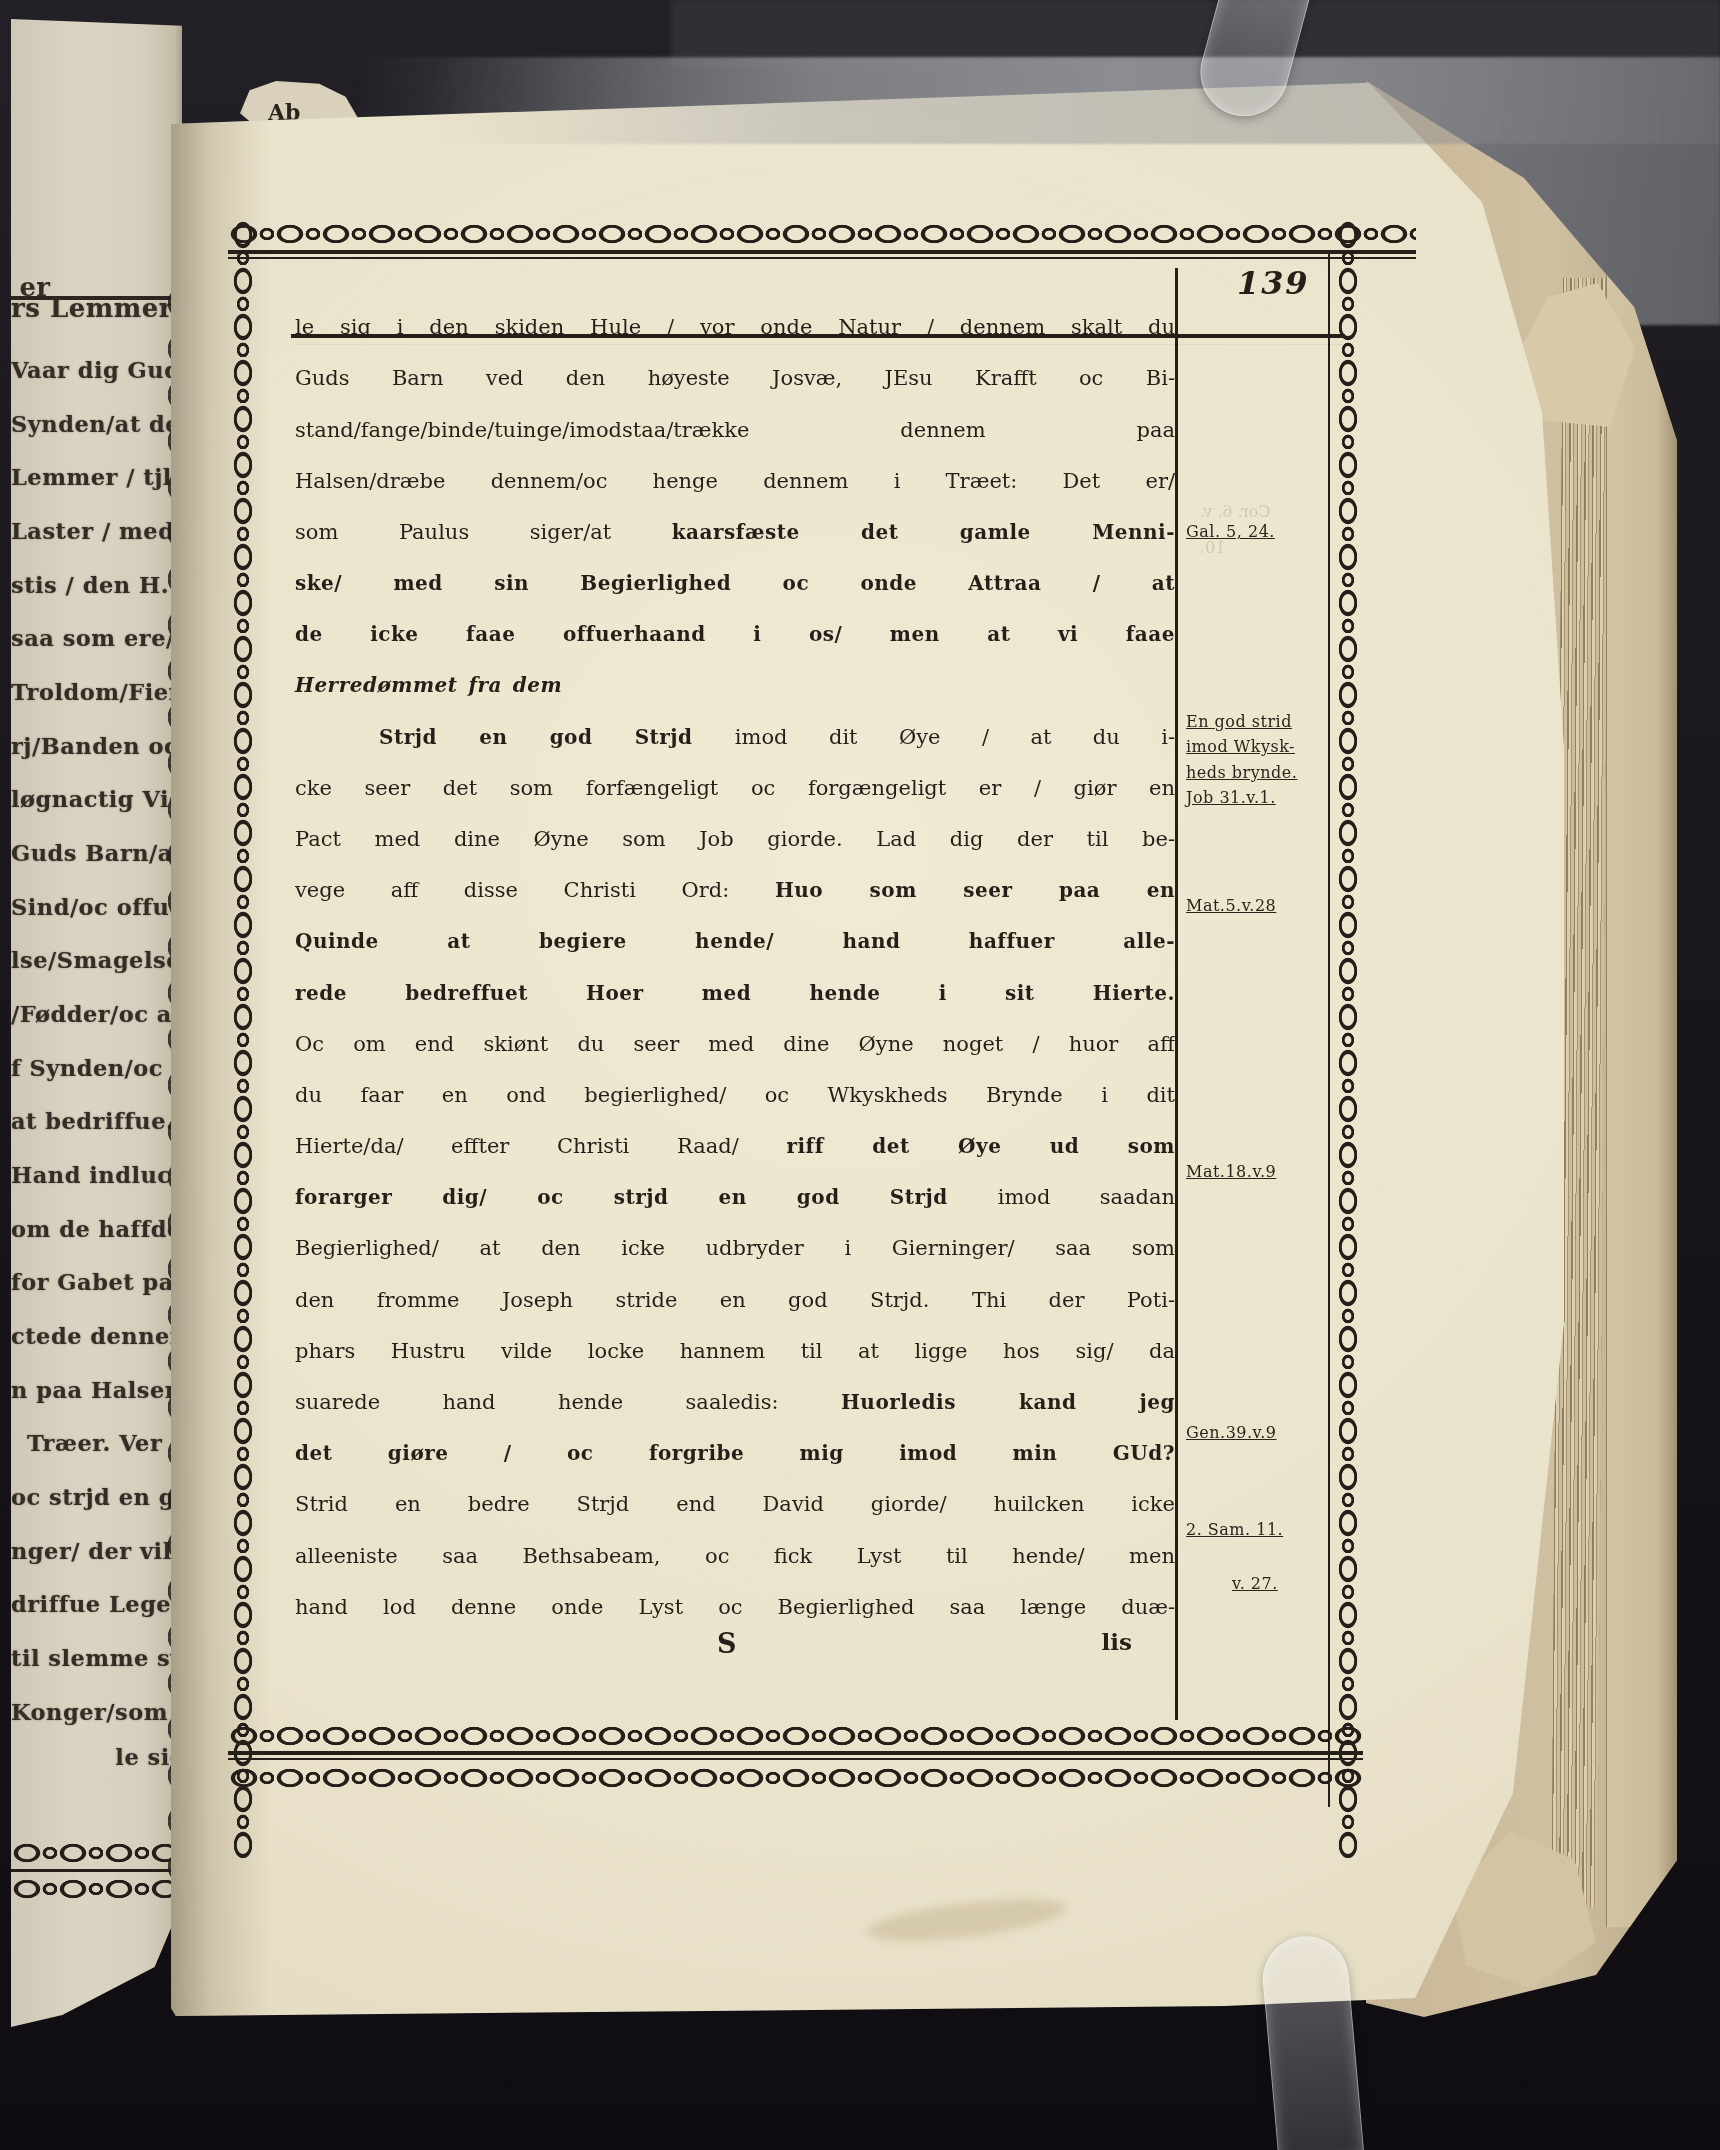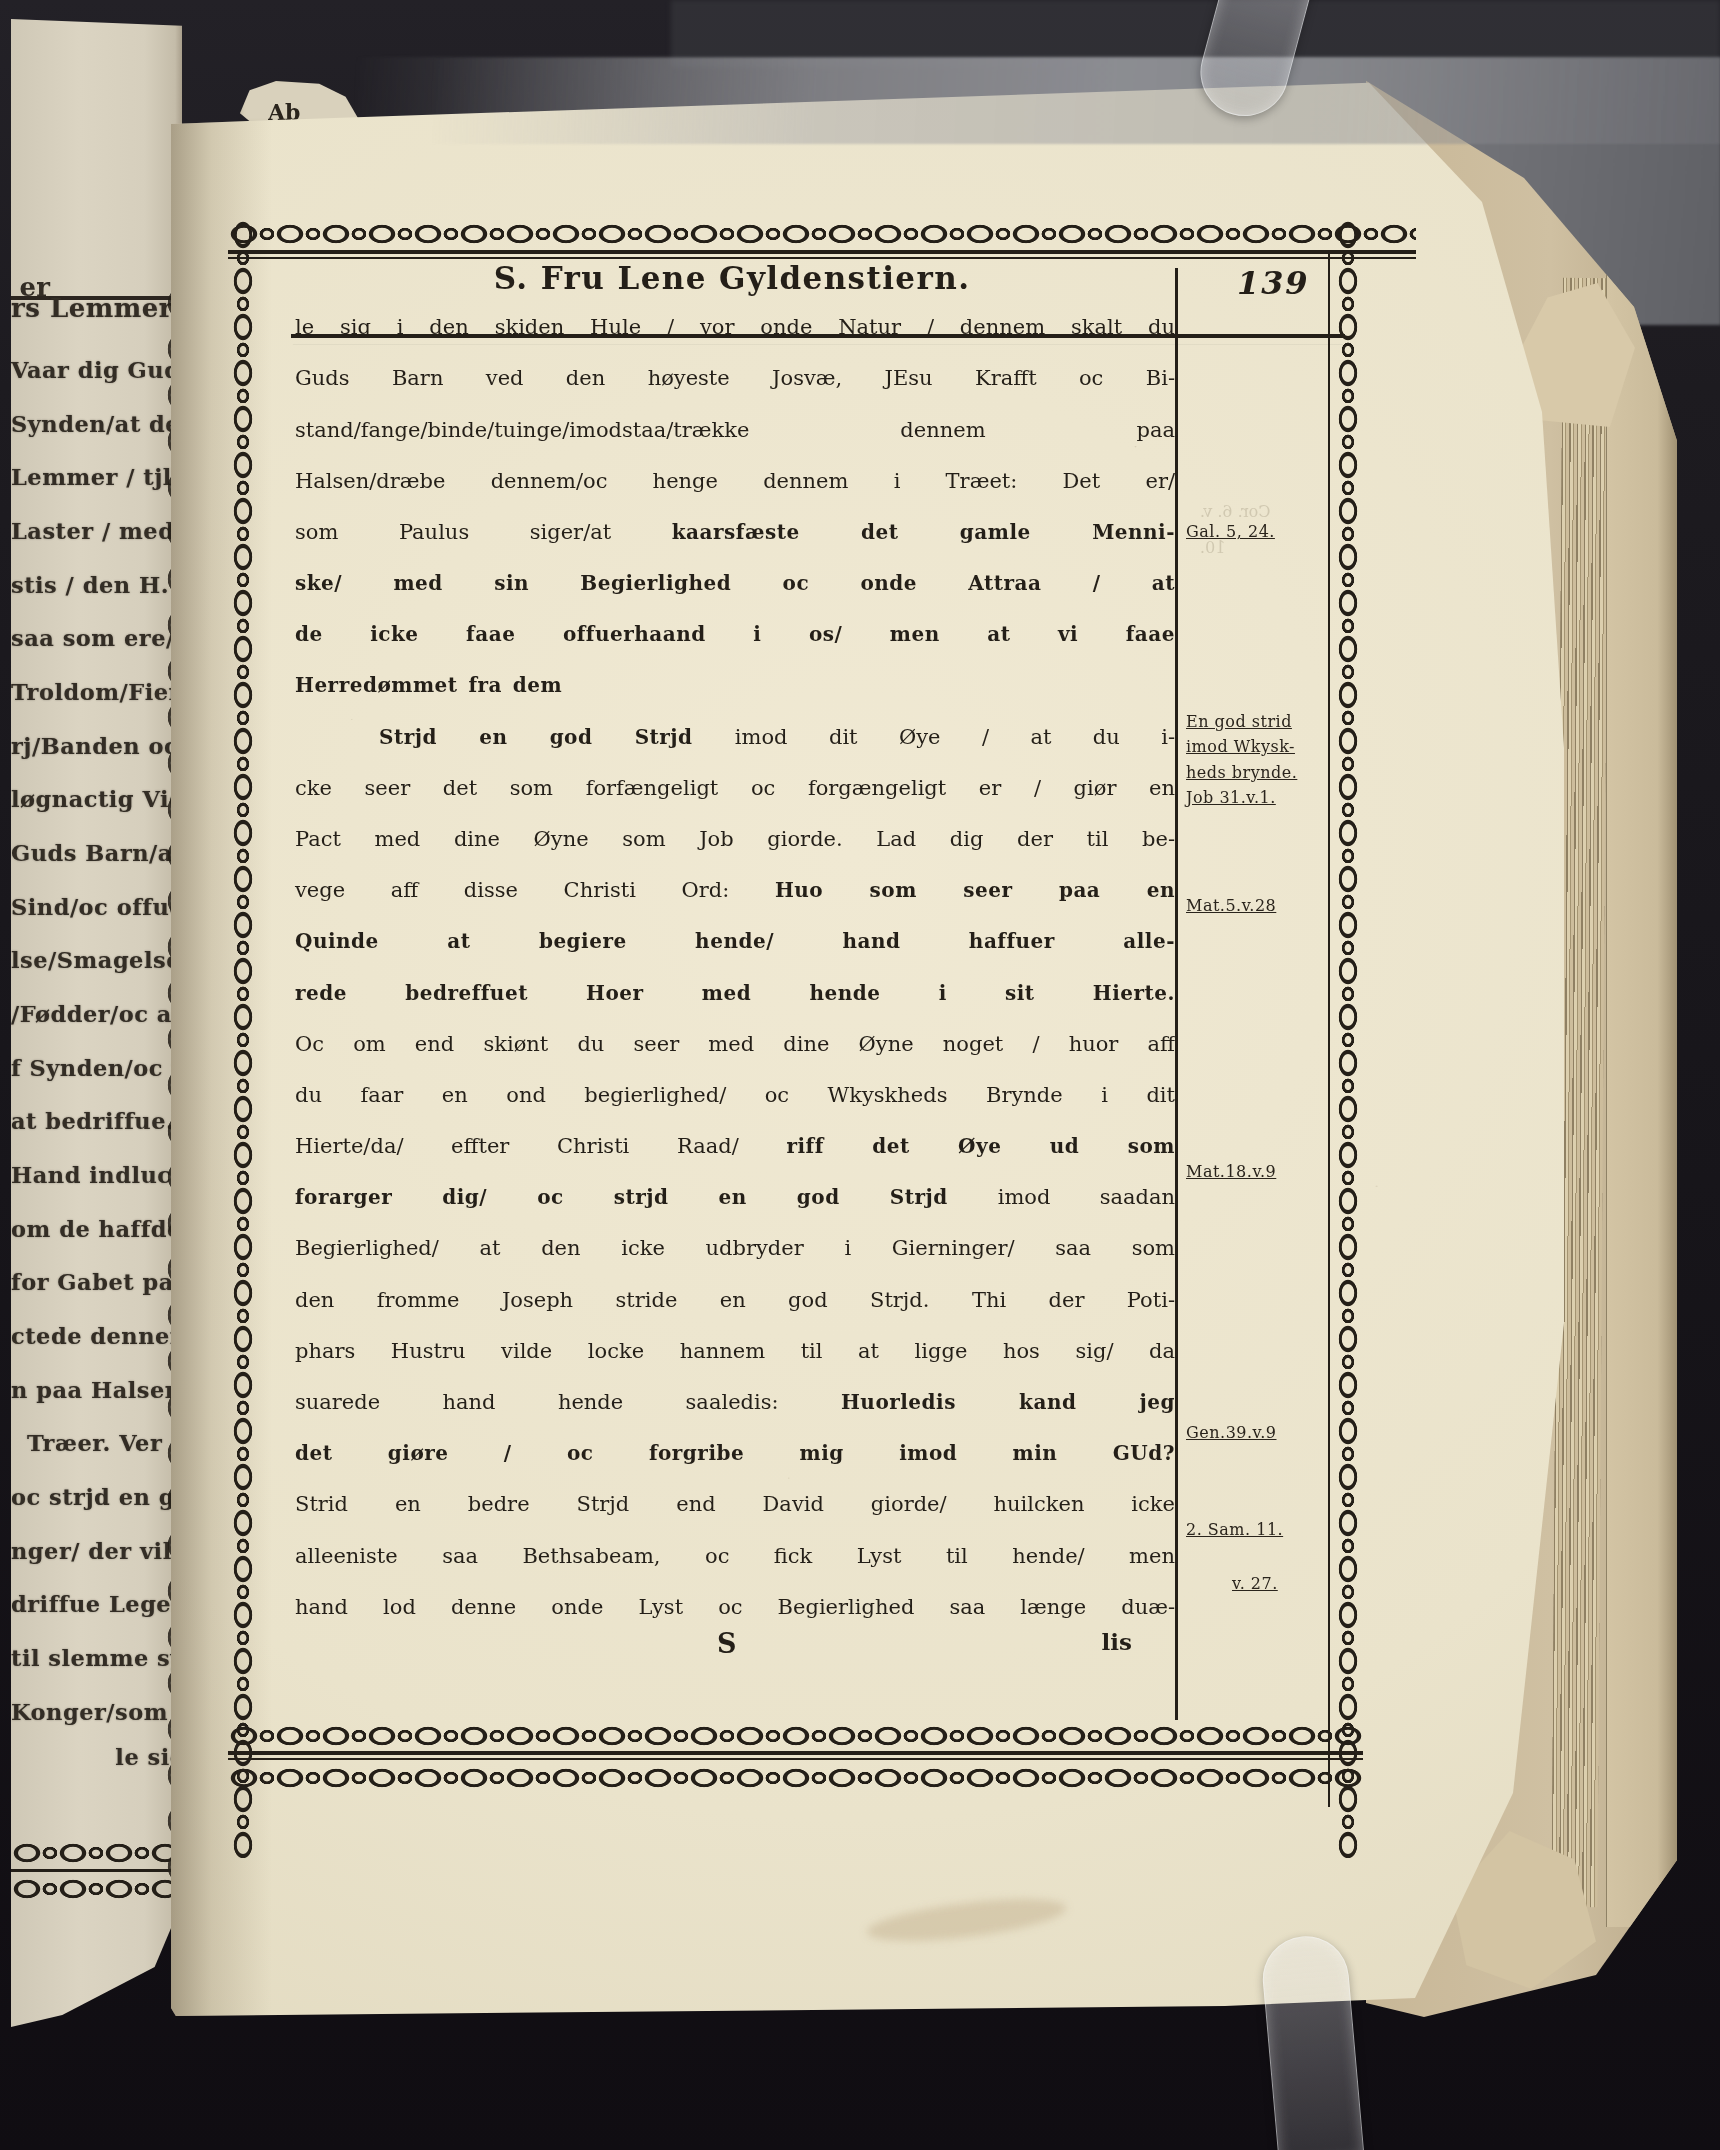--- a/index.html
+++ b/index.html
@@ -57,21 +57,21 @@
   #page-header{position:absolute;left:125px;top:183px;width:872px;text-align:center;
       font-weight:700;font-size:31px;letter-spacing:1.4px;color:#241f18;}
   #folio-bar{position:absolute;left:1004px;top:191px;width:3.4px;height:37px;background:#241f18;}
   #folio-num{position:absolute;left:1066px;top:187px;font-size:32px;font-style:italic;font-weight:700;color:#241f18;letter-spacing:1.9px;}
   #header-rule{position:absolute;left:120px;top:257px;width:1054px;height:4.3px;background:#241f18;box-shadow:0 8.6px 0 -1.9px rgba(36,31,24,.25);}
 
   #text-block{position:absolute;left:124px;top:0;width:880px;}
   .text-line{position:absolute;left:0;width:880px;height:51px;color:#241f18;
       font-size:21px;line-height:50px;white-space:normal;
       text-align:justify;text-align-last:justify;word-spacing:3.4px;}
-  .text-line.nojust{text-align:right;text-align-last:left;}
+  .text-line.nojust{text-align:right;text-align-last:left;font-style:italic;}
   .text-line .b{font-weight:700;font-size:20px;letter-spacing:0.5px;}
   .sig-row{position:absolute;left:0;width:880px;height:48px;color:#241f18;font-size:22px;}
   .sig-s{position:absolute;left:422px;font-weight:700;font-size:27px;}
   .sig-catch{position:absolute;right:43px;font-weight:700;font-size:23px;}
 
   #margin-col{position:absolute;left:1015px;top:0;width:158px;}
   .margin-note{position:absolute;left:0;white-space:nowrap;font-size:16px;color:#2a241c;letter-spacing:0.5px;text-decoration:underline;}
   .bleed{position:absolute;white-space:nowrap;font-size:16px;color:#8a7f66;opacity:.28;transform:scaleX(-1);filter:blur(0.6px);}
   #smudge{position:absolute;left:695px;top:1826px;width:201px;height:34px;border-radius:50%;
       background:rgba(150,118,74,.22);filter:blur(4.3px);transform:rotate(-7deg);}
@@ -168,21 +168,20 @@
     <div class="rule" style="left:57px;top:180px;width:1188px;height:2.4px;"></div>
     <div class="chainV" style="left:57px;top:142px;height:1639px;"></div>
     <div class="chainV" style="left:1162px;top:142px;height:1639px;"></div>
     <div class="rule" style="left:1157px;top:173px;width:1.9px;height:1557px;"></div>
 
     <div class="chainH" style="left:57px;top:1644px;width:1135px;"></div>
     <div class="rule" style="left:57px;top:1674px;width:1135px;height:3.8px;"></div>
     <div class="rule" style="left:57px;top:1681px;width:1135px;height:2.4px;"></div>
     <div class="chainH" style="left:57px;top:1686px;width:1135px;"></div>
 
-    <div id="page-header">S. Fru Lene Gyldenstiern.</div>
     <div id="folio-bar"></div>
     <div id="folio-num">139</div>
     <div id="header-rule"></div>
 
     <div class="rule" style="left:1004px;top:201px;width:2.9px;height:1442px;"></div>
 
     <div id="text-block">
         <div class="text-line" style="top: 225px;"><span class="n">le sig i den skiden Hule / vor onde Natur / dennem skalt du</span></div>
         <div class="text-line" style="top: 276px;"><span class="n">Guds Barn ved den høyeste Josvæ, JEsu Krafft oc Bi-</span></div>
         <div class="text-line" style="top: 328px;"><span class="n">stand/fange/binde/tuinge/imodstaa/trække dennem paa</span></div>

